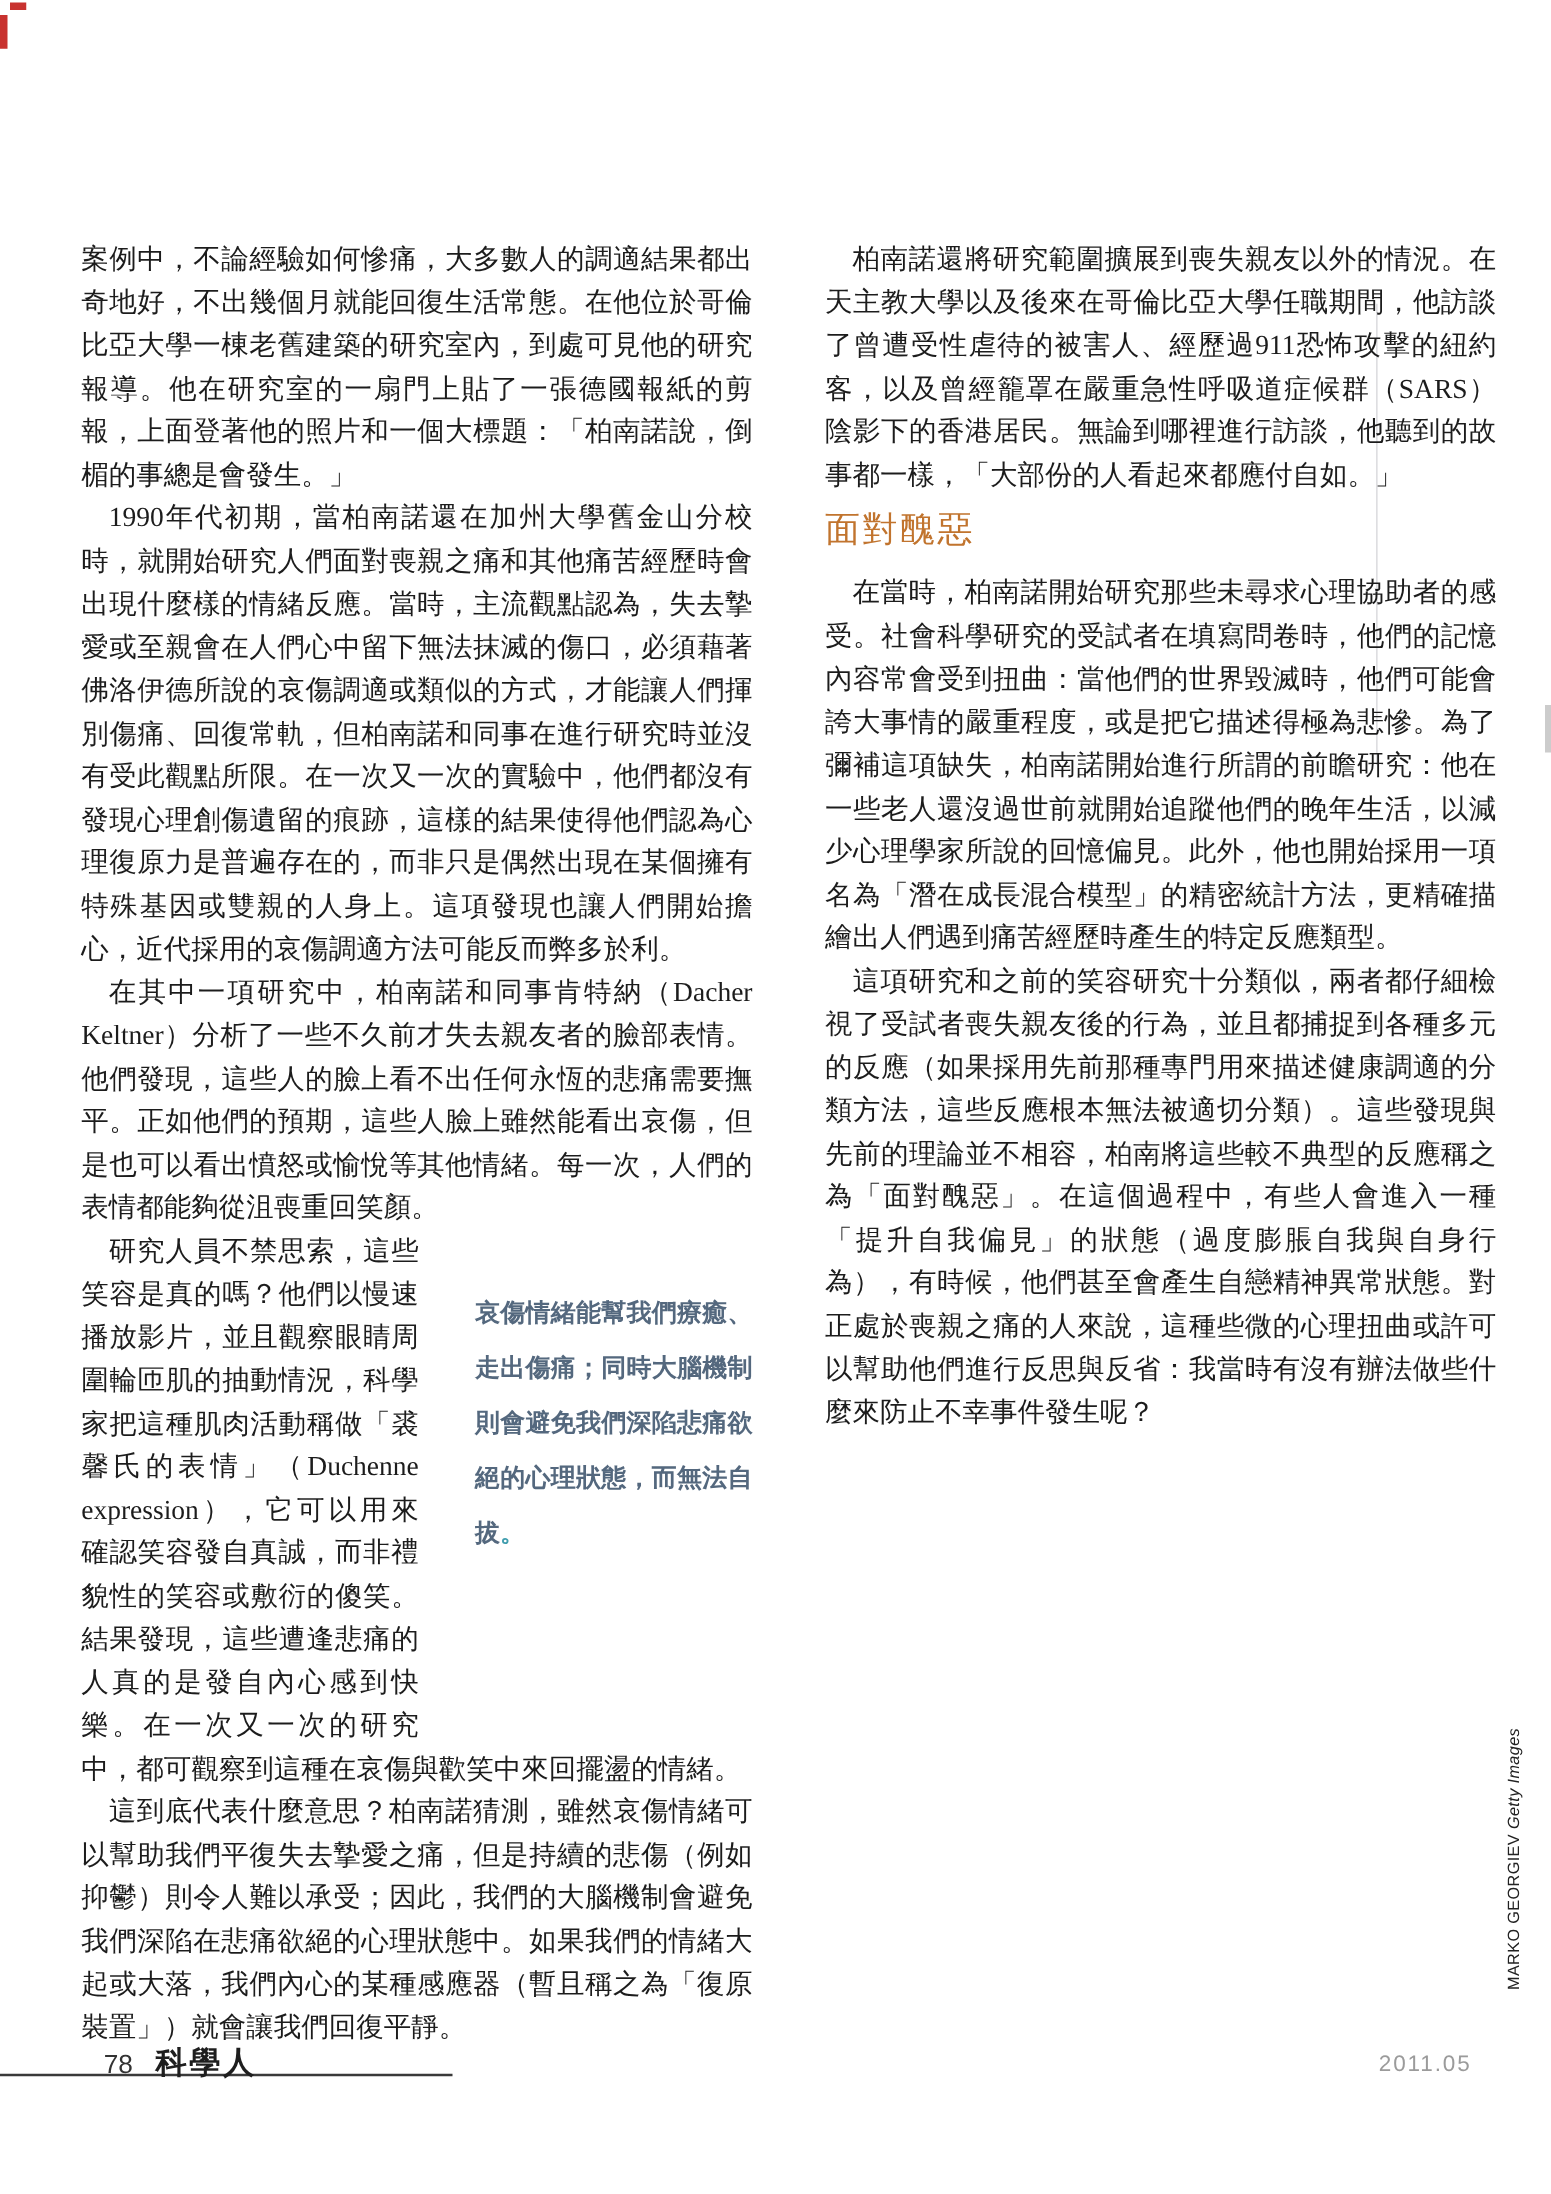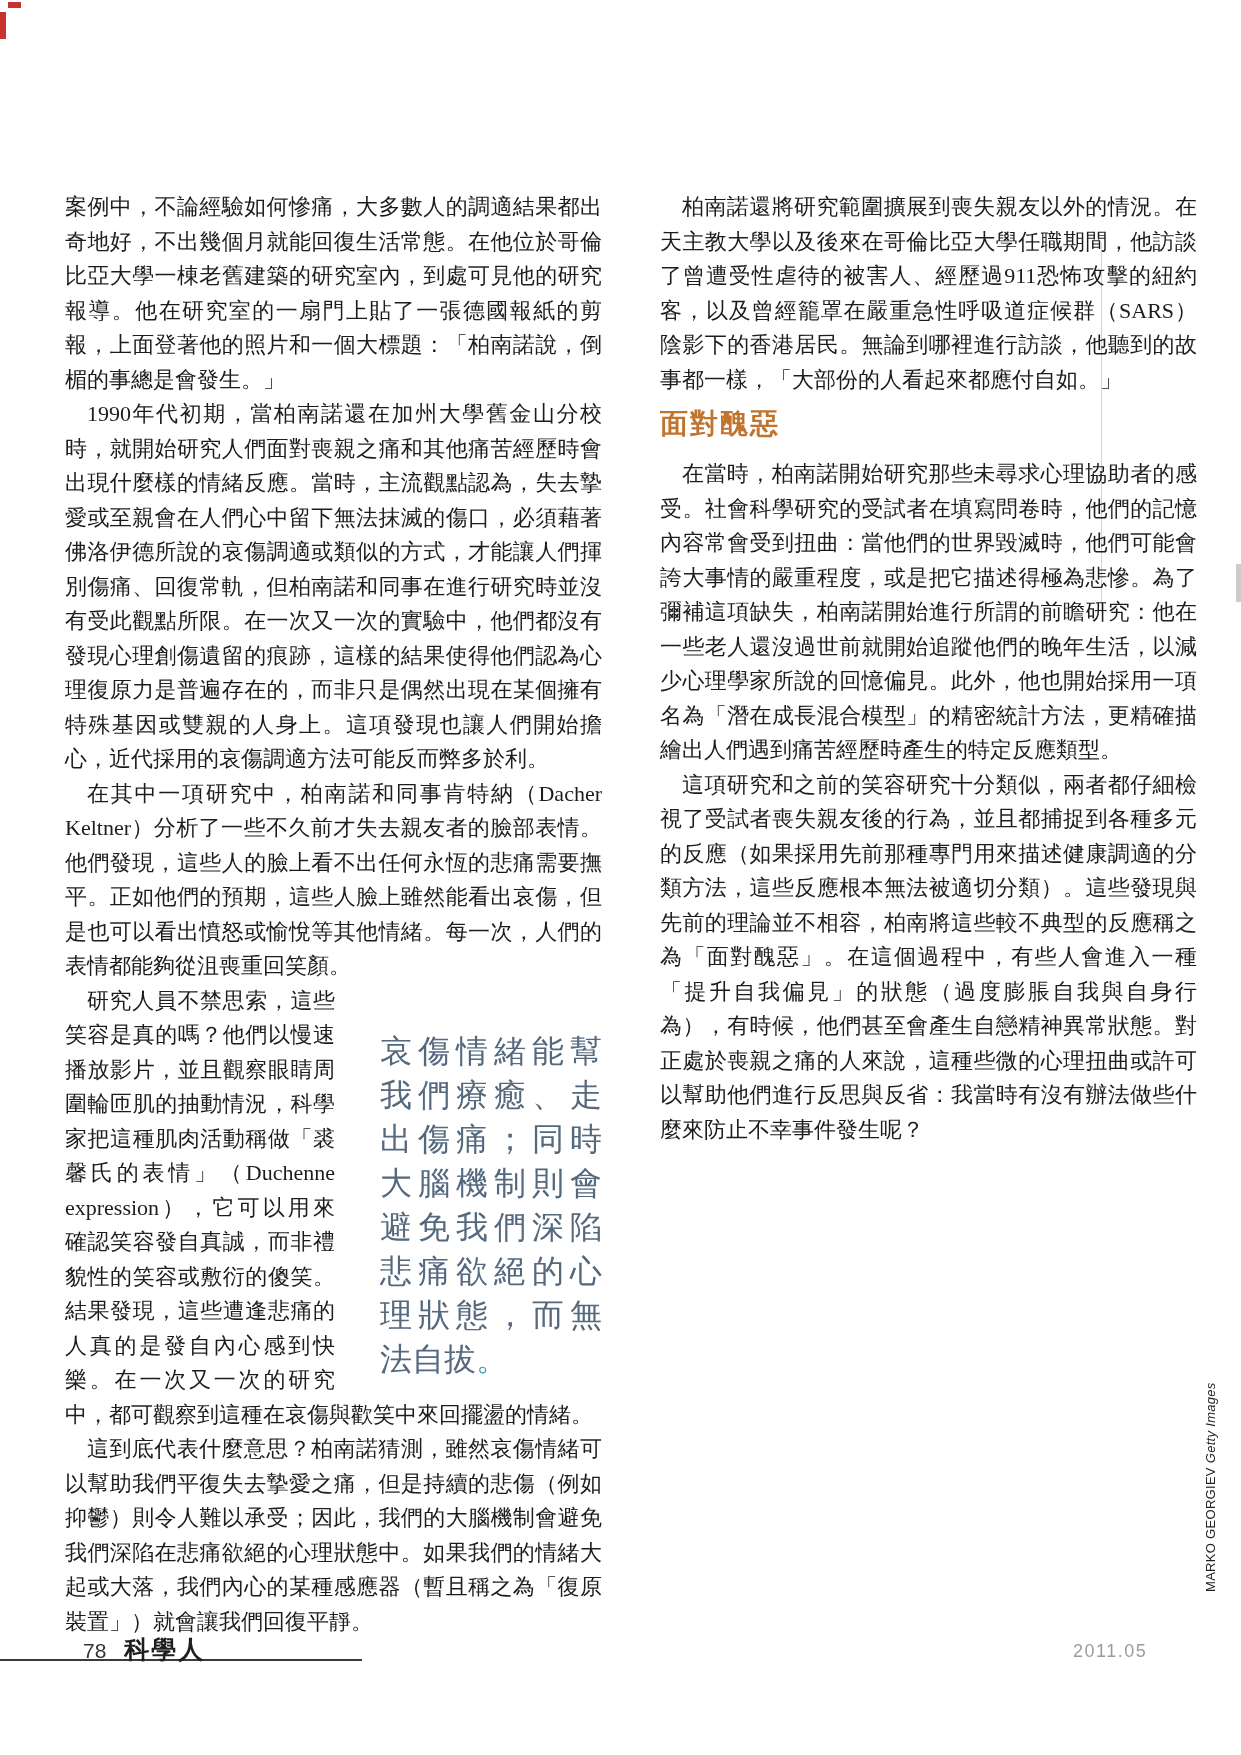--- a/index.html
+++ b/index.html
@@ -27,50 +27,50 @@
   .para.no-indent{text-indent:0;}
   
   .pq{
     float:right;
     width:222px;
     height:345px;
     padding:45px 0 0 45px;
     box-sizing:content-box;
     text-indent:0;
     font-family:"Liberation Sans","DejaVu Sans",sans-serif;
-    font-weight:normal;
-    font-size:32px;
+    font-weight:bold;
+    font-size:20px;
     line-height:44px;
     text-align:justify;
     color:#54687e;
   }
   .pq .pq-period{color:#3f9dae;}
   
   .section-heading{
     margin:12px 0 18px 0;
     font-family:"Liberation Sans","DejaVu Sans",sans-serif;
-    font-weight:bold;
+    font-weight:normal;
     font-size:28px;
     line-height:30px;
     letter-spacing:2px;
     color:#c1742e;
     text-indent:0;
   }
   
   #footer-rule{
     position:absolute;left:0;top:1659px;width:362px;height:2px;background:#3a3a3a;
   }
   #footer-left{
     position:absolute;left:83px;top:1633px;
     font-family:"Liberation Sans","DejaVu Sans",sans-serif;
     font-size:21px;color:#333;
   }
   #footer-left .mag{font-weight:bold;font-size:25px;color:#1e1e1e;margin-left:18px;letter-spacing:2px;}
   #footer-issue{
-    position:absolute;left:1073px;top:1641px;
+    position:absolute;left:1103px;top:1641px;
     font-family:"Liberation Sans","DejaVu Sans",sans-serif;
     font-size:18px;letter-spacing:1.5px;color:#9b9b9b;
   }
   
   #credit{
     position:absolute;left:1203px;top:1592px;
     transform:rotate(-90deg);
     transform-origin:0 0;
     white-space:nowrap;
     font-family:"Liberation Sans","DejaVu Sans",sans-serif;

